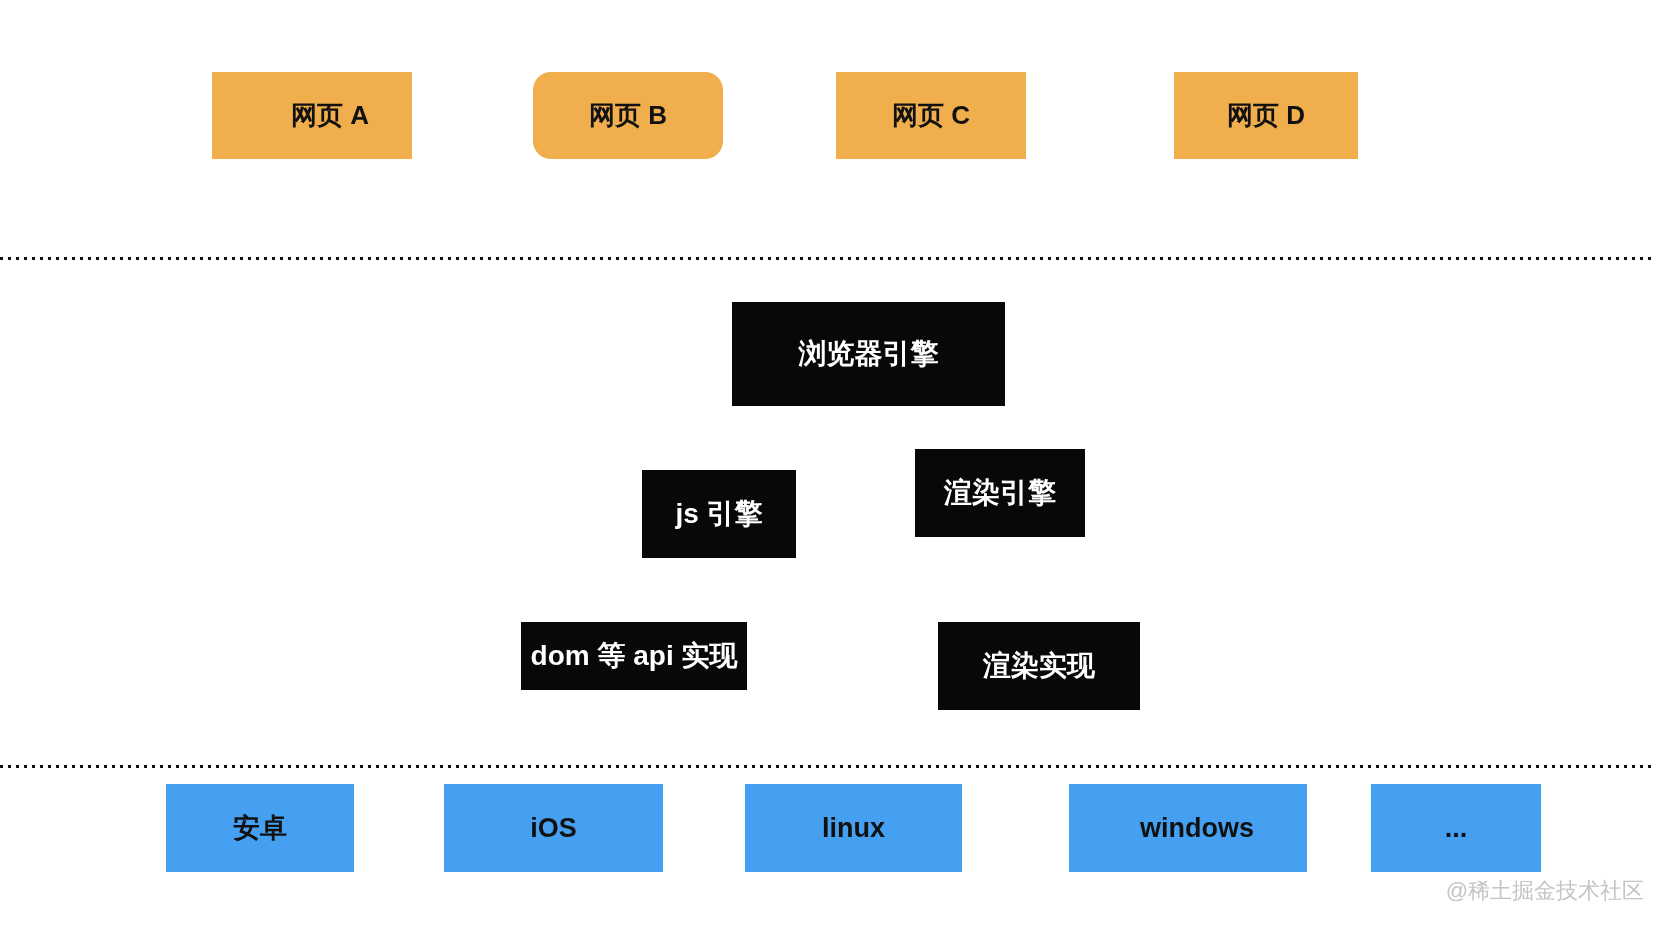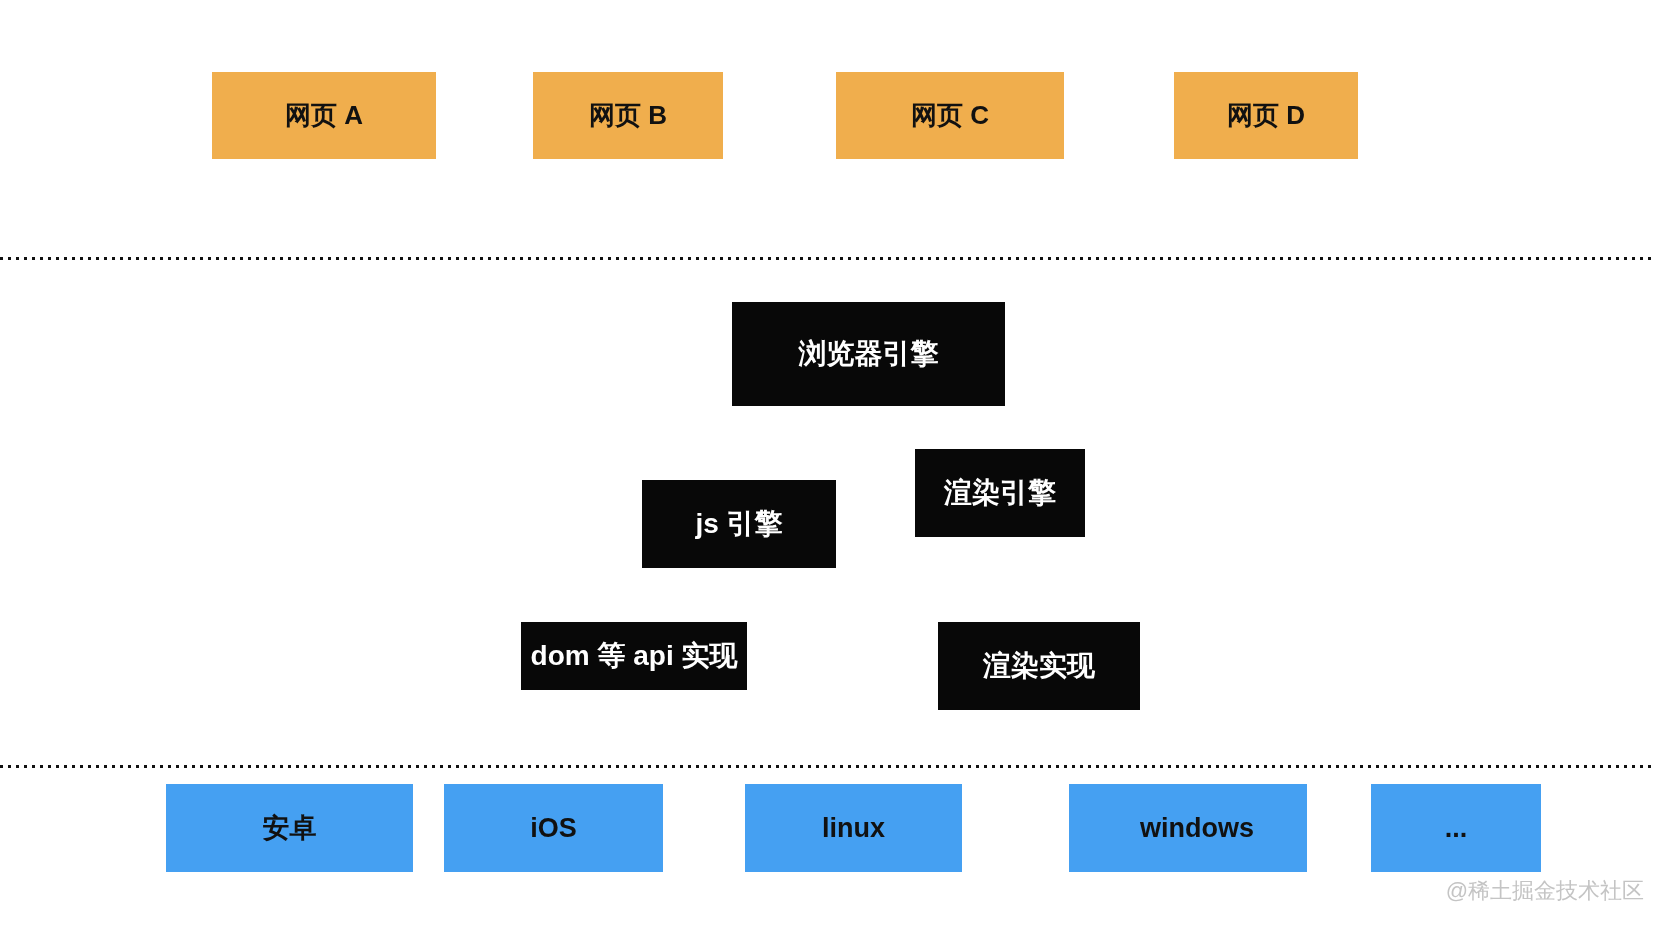--- a/index.html
+++ b/index.html
@@ -59,42 +59,42 @@
   .watermark {
     position: absolute;
     right: 12px;
     top: 876px;
     font-size: 22px;
     font-weight: normal;
     color: var(--watermark, #C4C4C4);
   }
 
   
-  #web-a { left: 212px; width: 224px; }
-  #web-b { left: 533px; width: 190px; }
-  #web-c { left: 836px; width: 228px; }
+  #web-a { left: 212px; width: 164px; padding-left: 36px; }
+  #web-b { left: 533px; width: 190px; border-radius: 18px; }
+  #web-c { left: 836px; width: 190px; }
   #web-d { left: 1174px; width: 184px; }
 
   
   #sep-top { top: 257px; }
   #sep-bottom { top: 765px; }
 
   
   #browser-engine { left: 732px; top: 302px; width: 273px; height: 104px; }
 
   
-  #js-engine { left: 642px; top: 480px; width: 194px; height: 88px; }
+  #js-engine { left: 642px; top: 470px; width: 154px; height: 88px; }
   #render-engine { left: 915px; top: 449px; width: 170px; height: 88px; }
 
   
   #dom-impl { left: 521px; top: 622px; width: 226px; height: 68px; }
   #render-impl { left: 938px; top: 622px; width: 202px; height: 88px; }
 
   
-  #platform-android { left: 166px; width: 247px; }
+  #platform-android { left: 166px; width: 188px; }
   #platform-ios { left: 444px; width: 219px; }
   #platform-linux { left: 745px; width: 217px; }
   #platform-windows { left: 1069px; width: 220px; padding-left: 18px; }
   #platform-more { left: 1371px; width: 170px; }
 </style>
 </head>
 <body>
 
 <div class="canvas">
 

